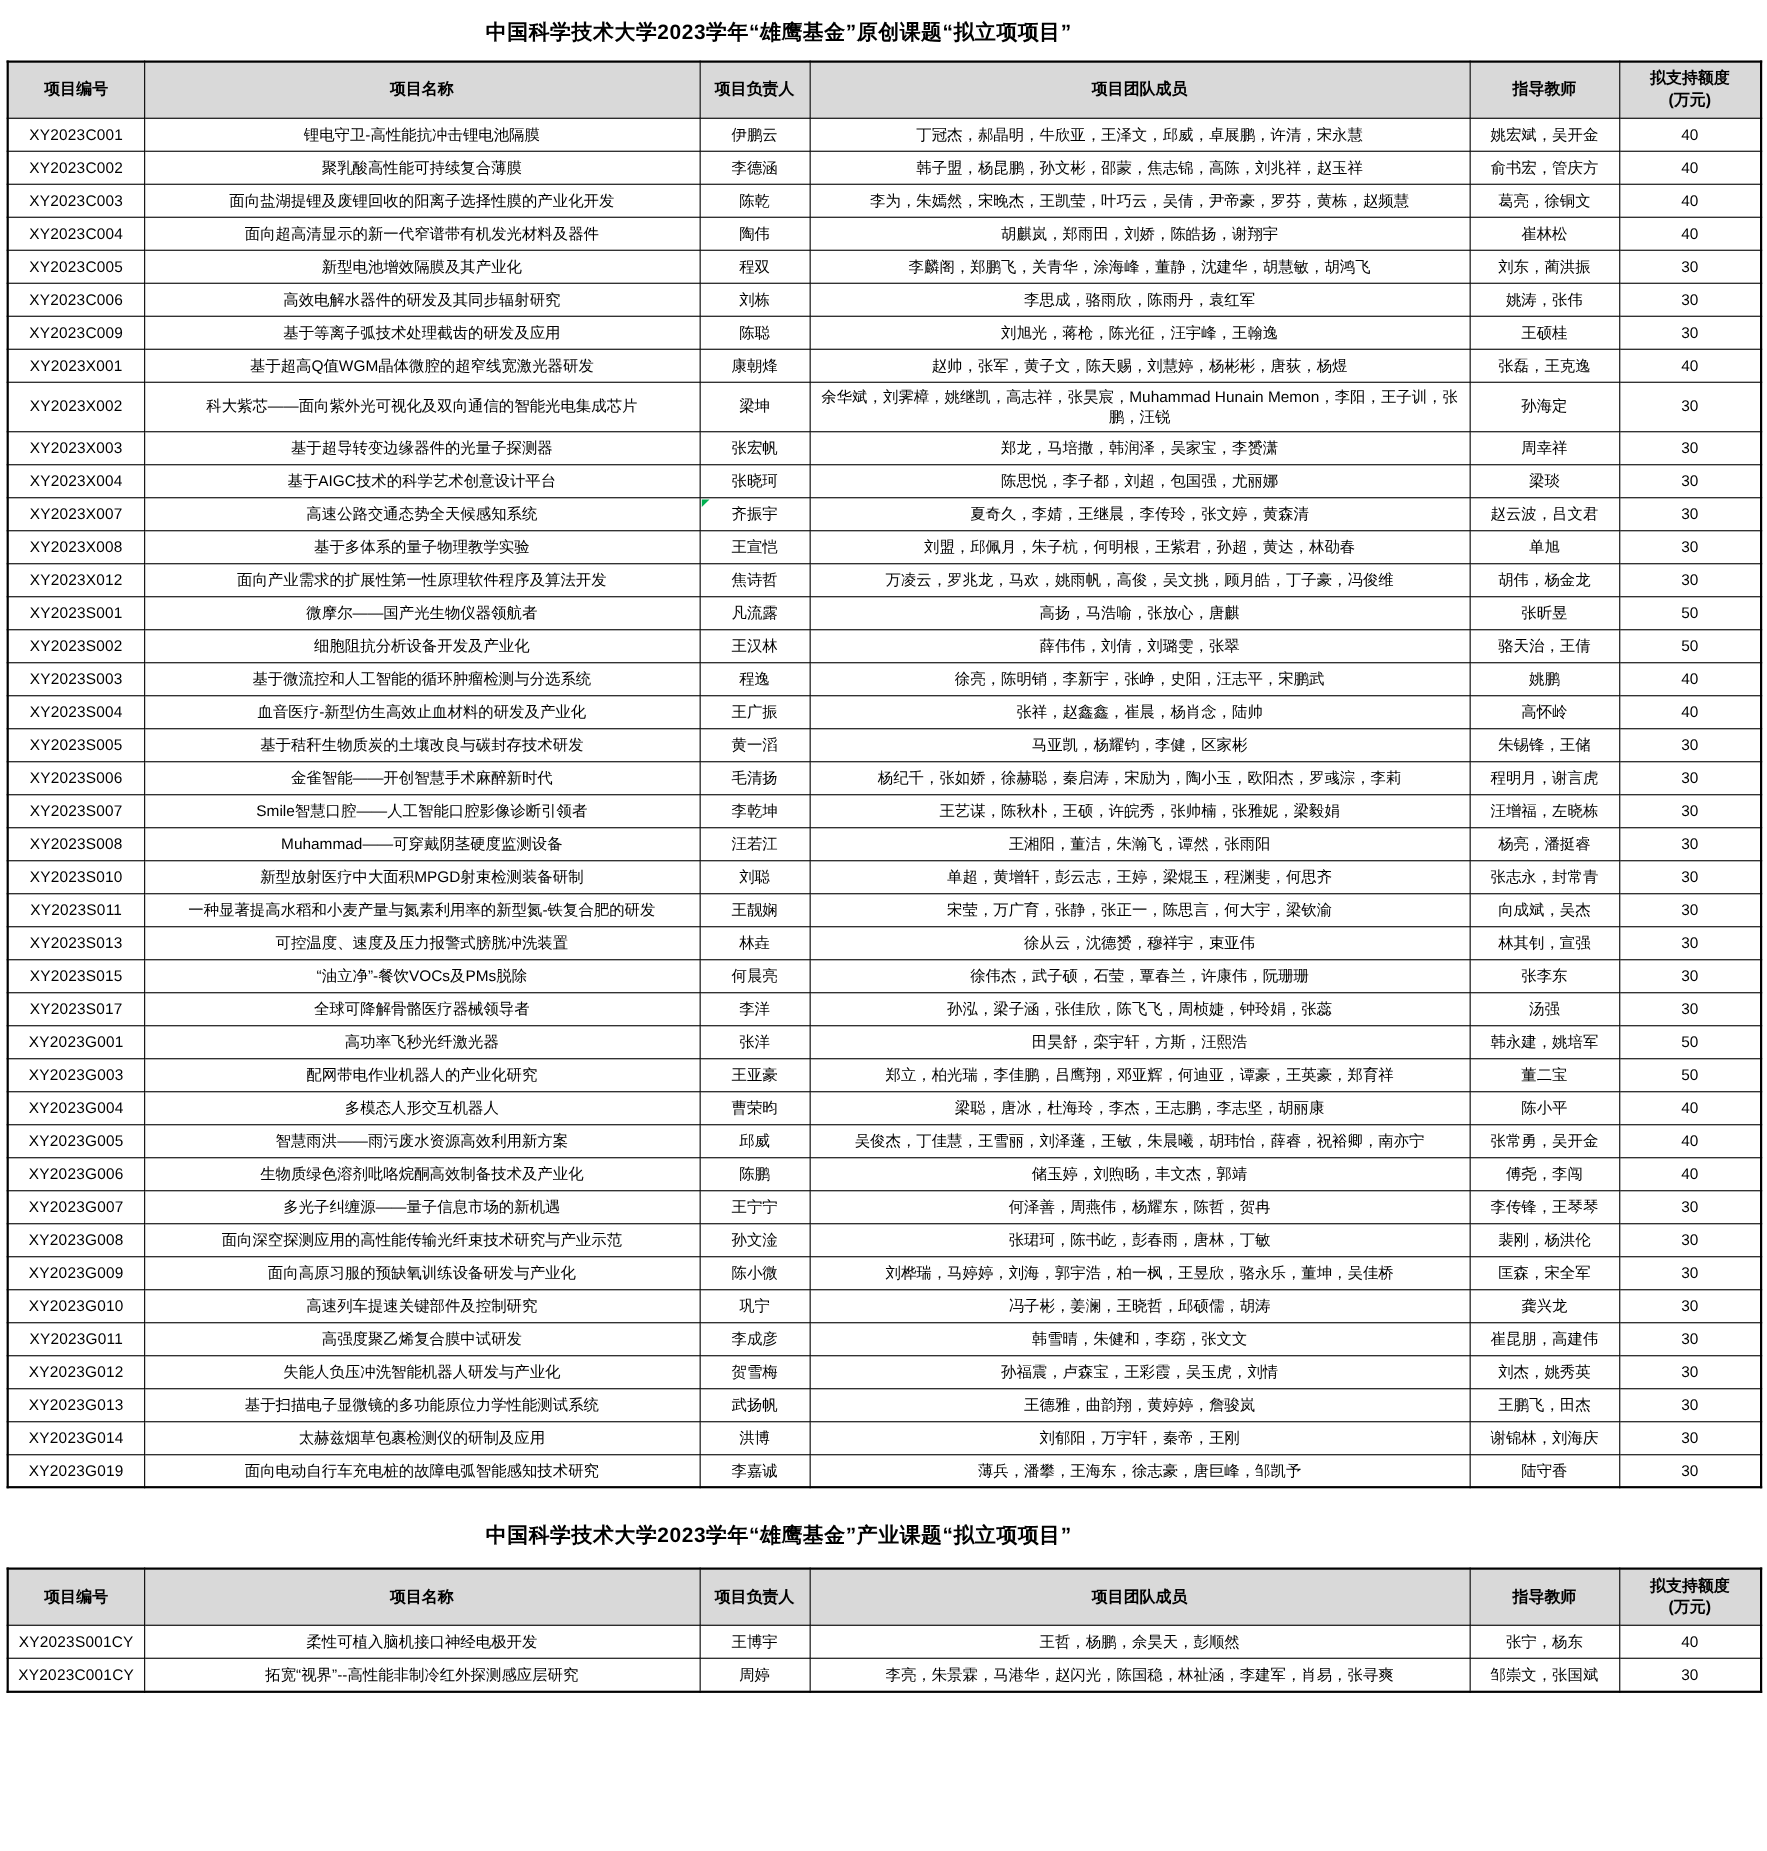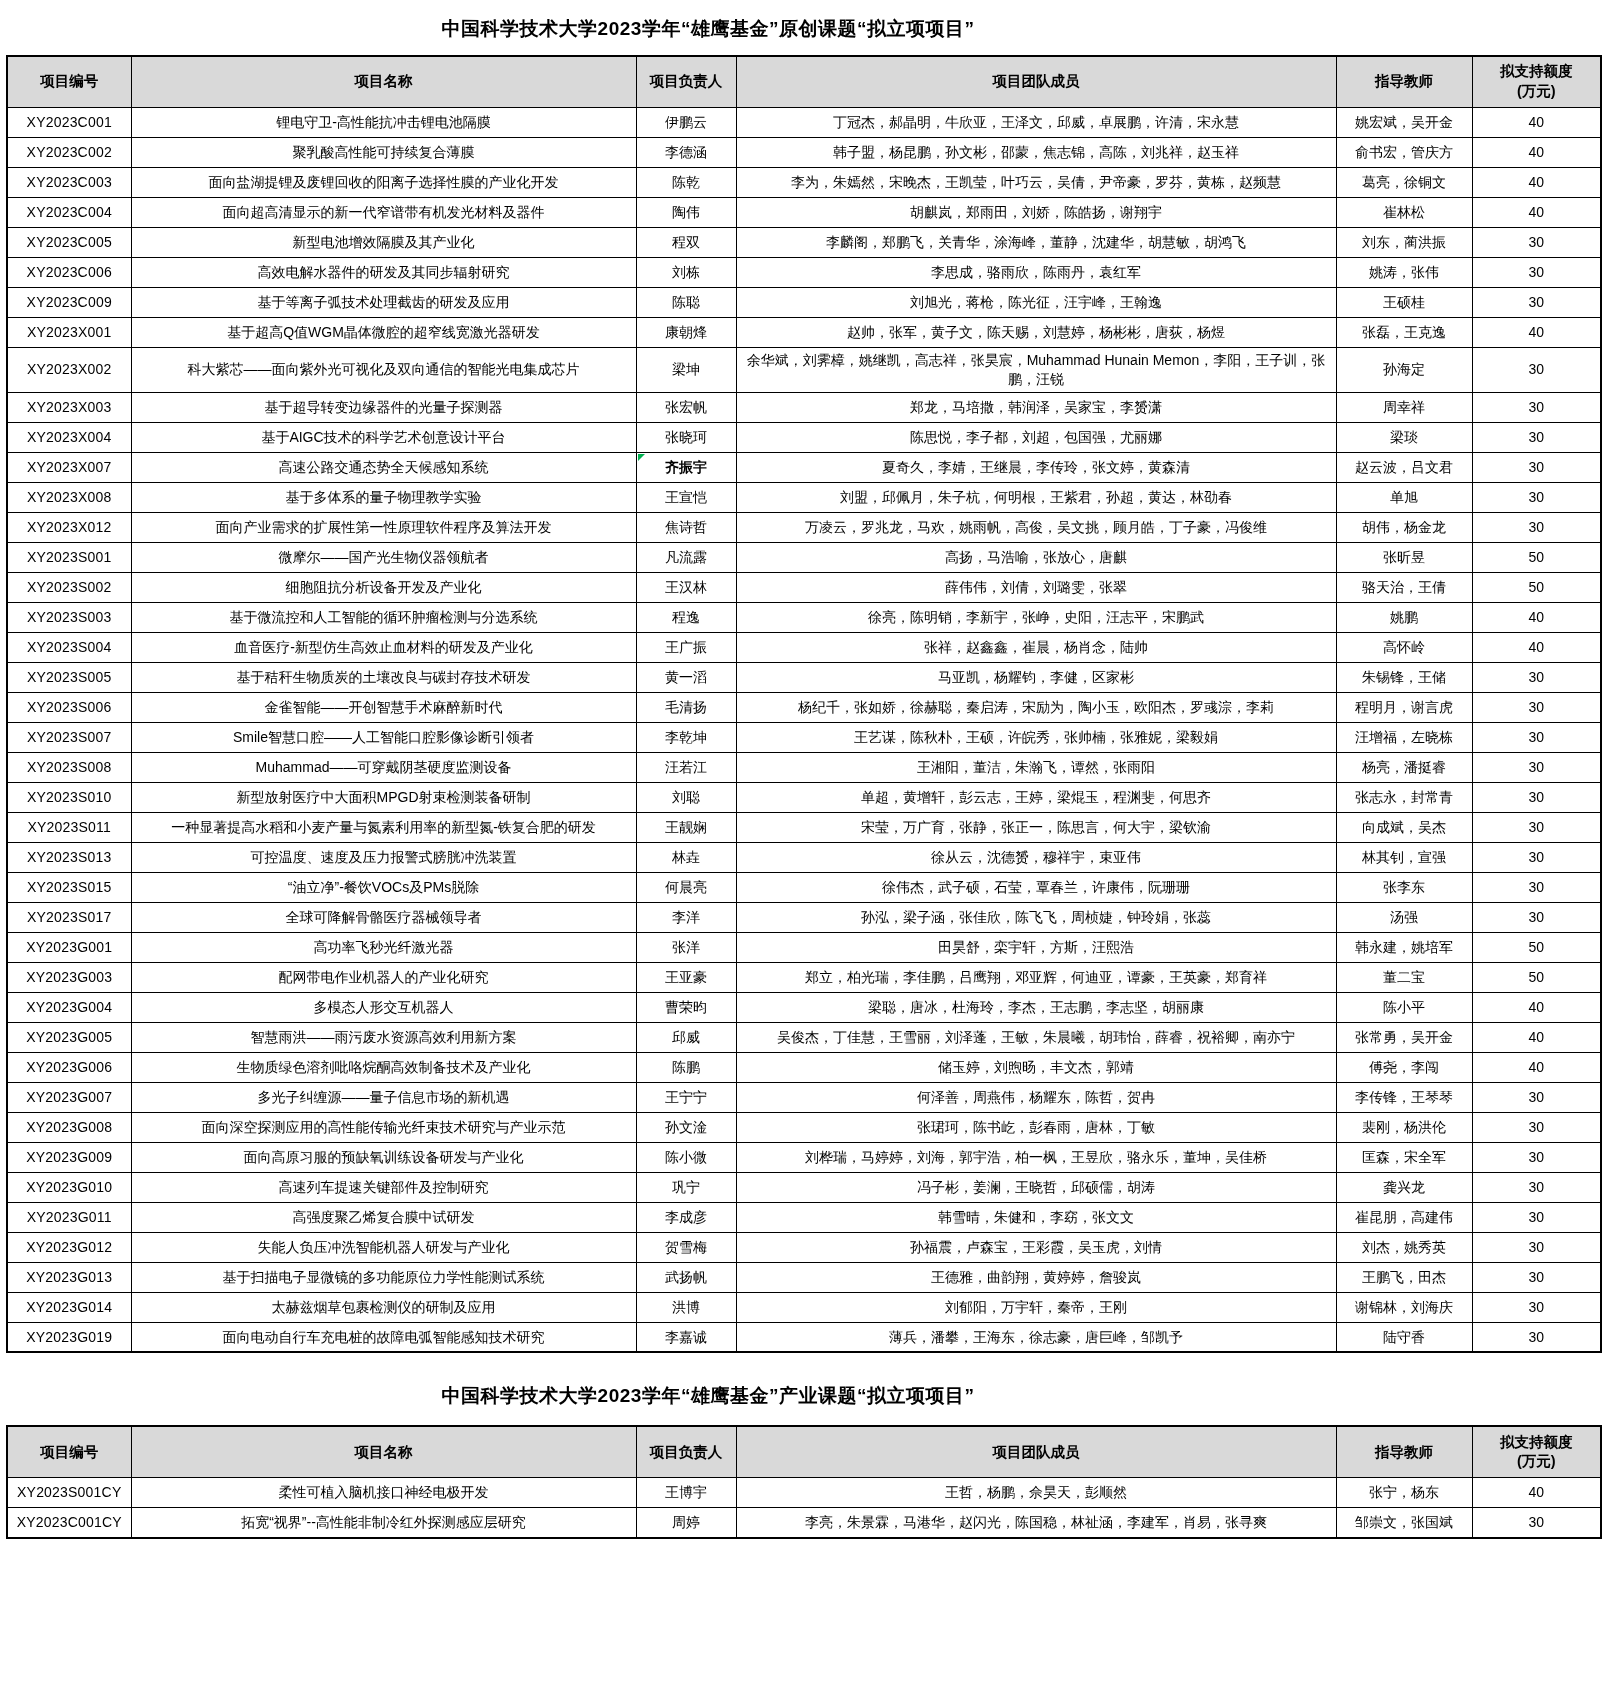--- a/index.html
+++ b/index.html
@@ -41,21 +41,21 @@
   }
   table.projects thead th{
     background:var(--header-bg);
     font-weight:bold;
     height:44px;
     font-size:14.5px;
   }
   th.prewrap{white-space:pre-line;}
   table.projects tbody tr{height:30px;}
   td.col-id{font-size:15px;letter-spacing:0.2px;}
-  td.has-marker{position:relative;font-weight:bold;}
+  td.has-marker{position:relative;}
   td.has-marker::before{
     content:"";
     position:absolute;
     top:1px;left:1px;
     width:0;height:0;
     border-top:7px solid var(--marker-color);
     border-right:7px solid transparent;
   }
   col.c-id{width:124px;}
   col.c-name{width:505px;}

